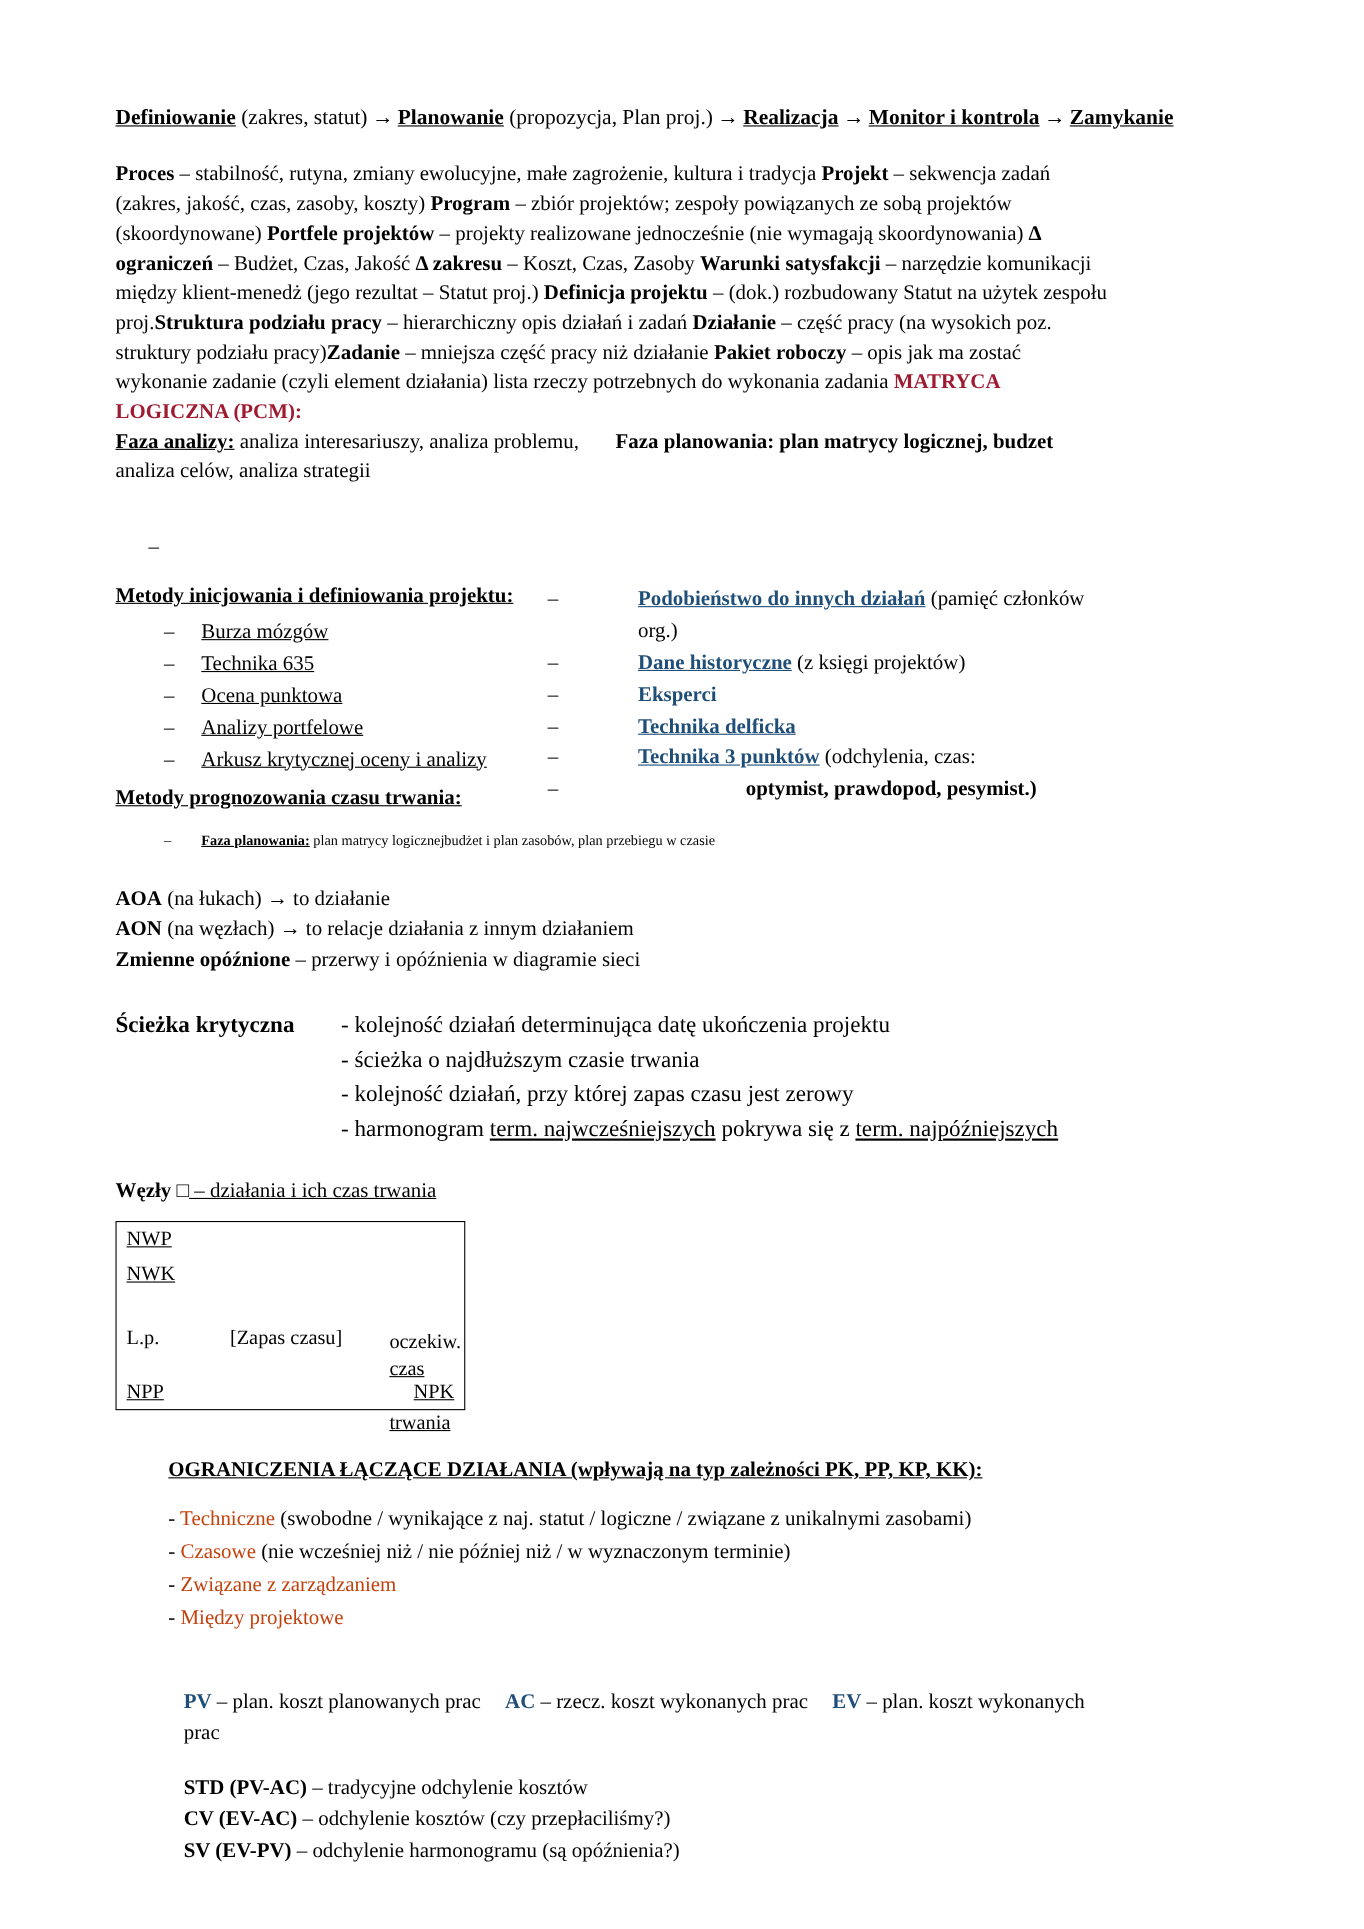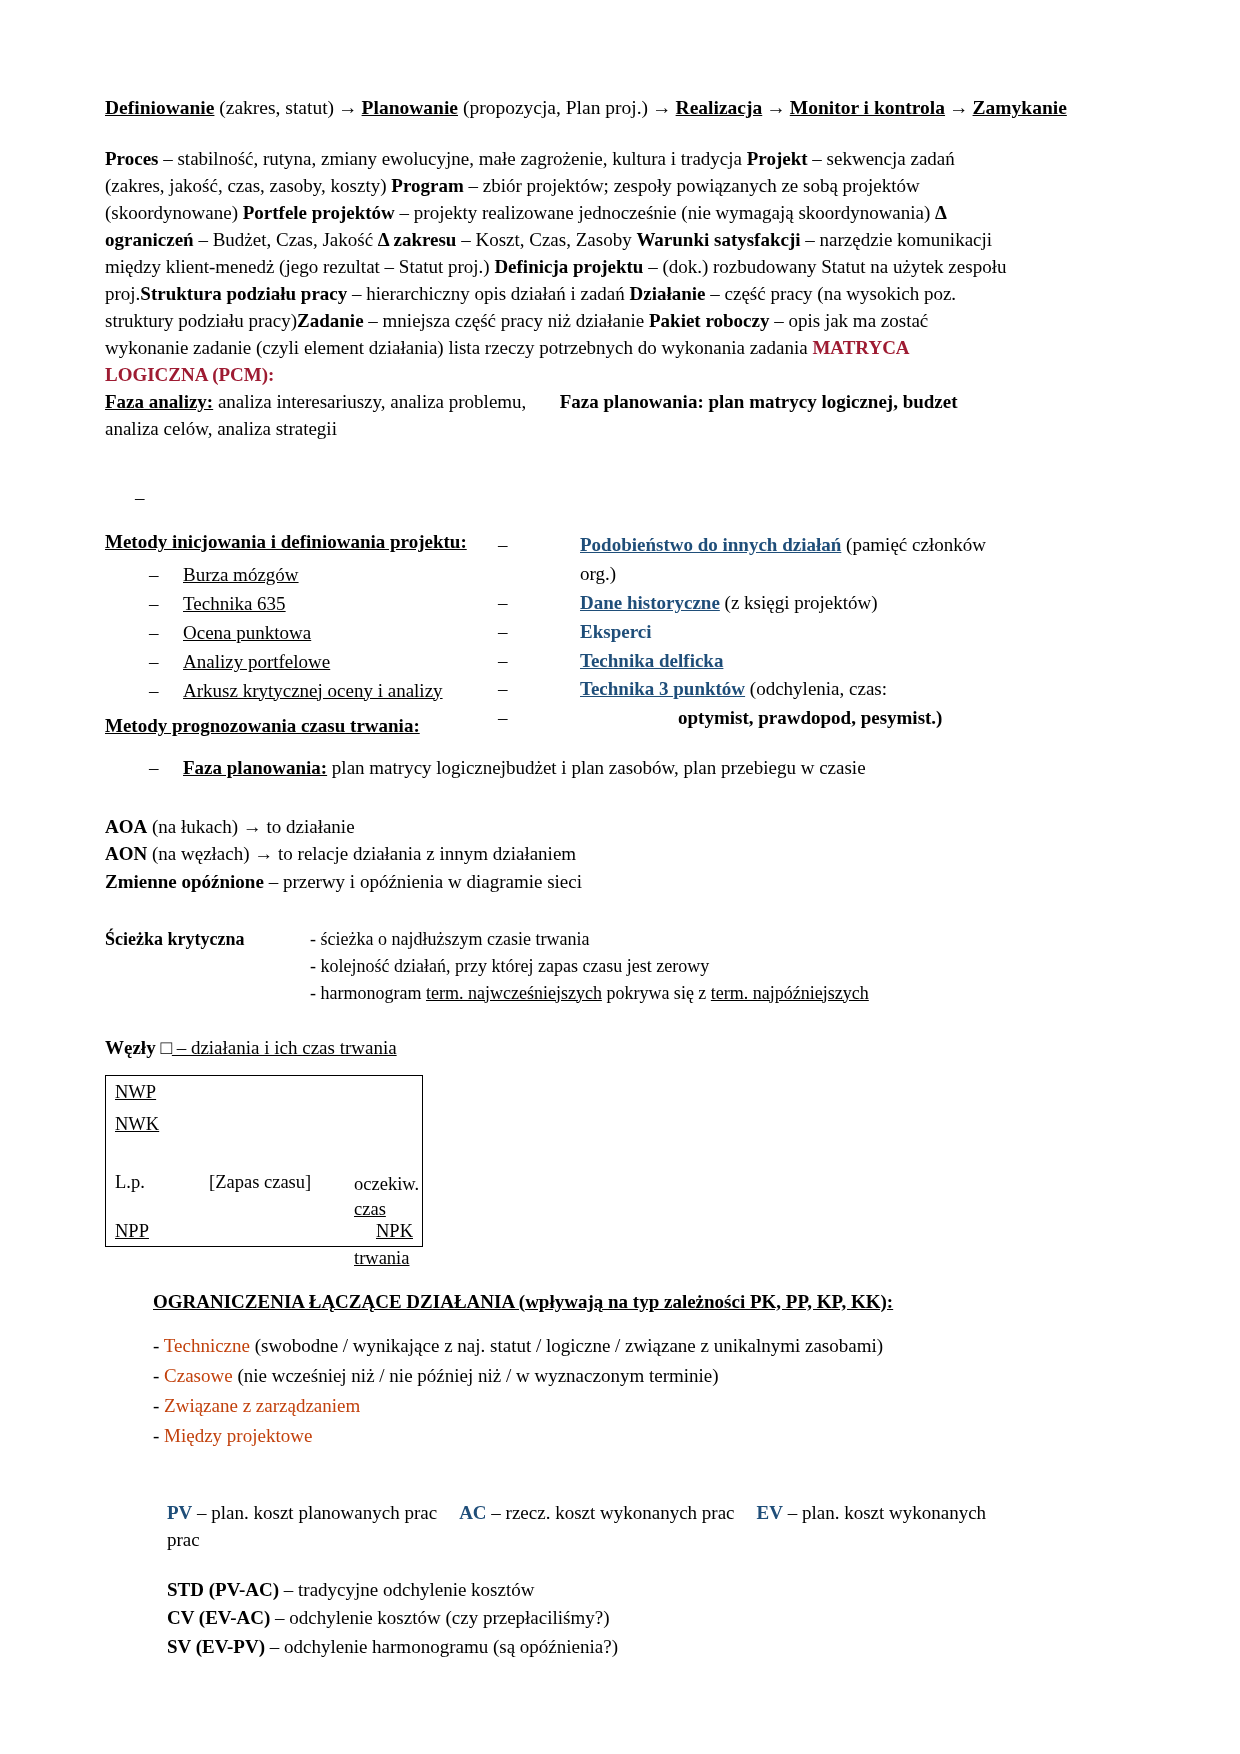--- a/index.html
+++ b/index.html
@@ -108,36 +108,36 @@
     margin: 10px 0 0 0;
     white-space: nowrap;
   }
 
   
   .faza-wrap {
     margin-top: 38px;
   }
   ul.dash.single > li {
     padding-left: 78px;
-    font-size: 19px;
+    font-size: 13px;
   }
   ul.dash.single > li::before { left: 44px; }
 
   
   .aoa {
     margin-top: 30px;
     font-size: 19px;
     line-height: 1.45;
   }
 
   
   .crit {
     margin-top: 30px;
     position: relative;
-    font-size: 18px;
+    font-size: 21px;
     line-height: 1.5;
   }
   .crit-label {
     position: absolute;
     left: 0; top: 0;
     font-weight: bold;
   }
   .crit-list {
     margin-left: 205px;
   }
@@ -260,20 +260,21 @@
 
   <div class="aoa">
     <div><span class="b">AOA</span><span> (na łukach) → to działanie</span></div>
     <div><span class="b">AON</span><span> (na węzłach) → to relacje działania z innym działaniem</span></div>
     <div><span class="b">Zmienne opóźnione</span><span> – przerwy i opóźnienia w diagramie sieci</span></div>
   </div>
 
   <div class="crit">
     <div class="crit-label">Ścieżka krytyczna</div>
     <div class="crit-list">
+      <div>- kolejność działań determinująca datę ukończenia projektu</div>
       <div>- ścieżka o najdłuższym czasie trwania</div>
       <div>- kolejność działań, przy której zapas czasu jest zerowy</div>
       <div><span>- harmonogram </span><span class="u">term. najwcześniejszych</span><span> pokrywa się z </span><span class="u">term. najpóźniejszych</span></div>
     </div>
   </div>
 
   <div class="wezly">
     <div><span class="b">Węzły</span> <span>□</span><span class="u"> – działania i ich czas trwania</span></div>
 
     <div class="nodebox">

